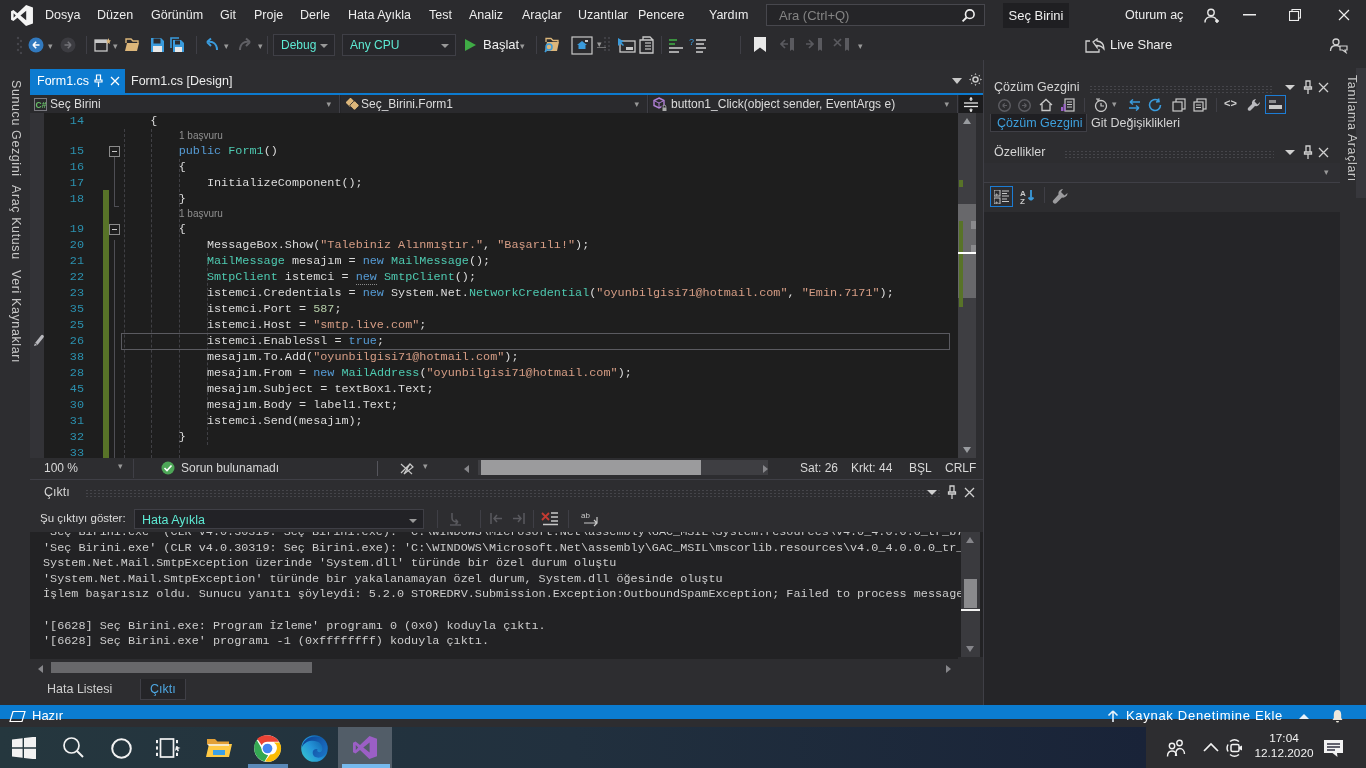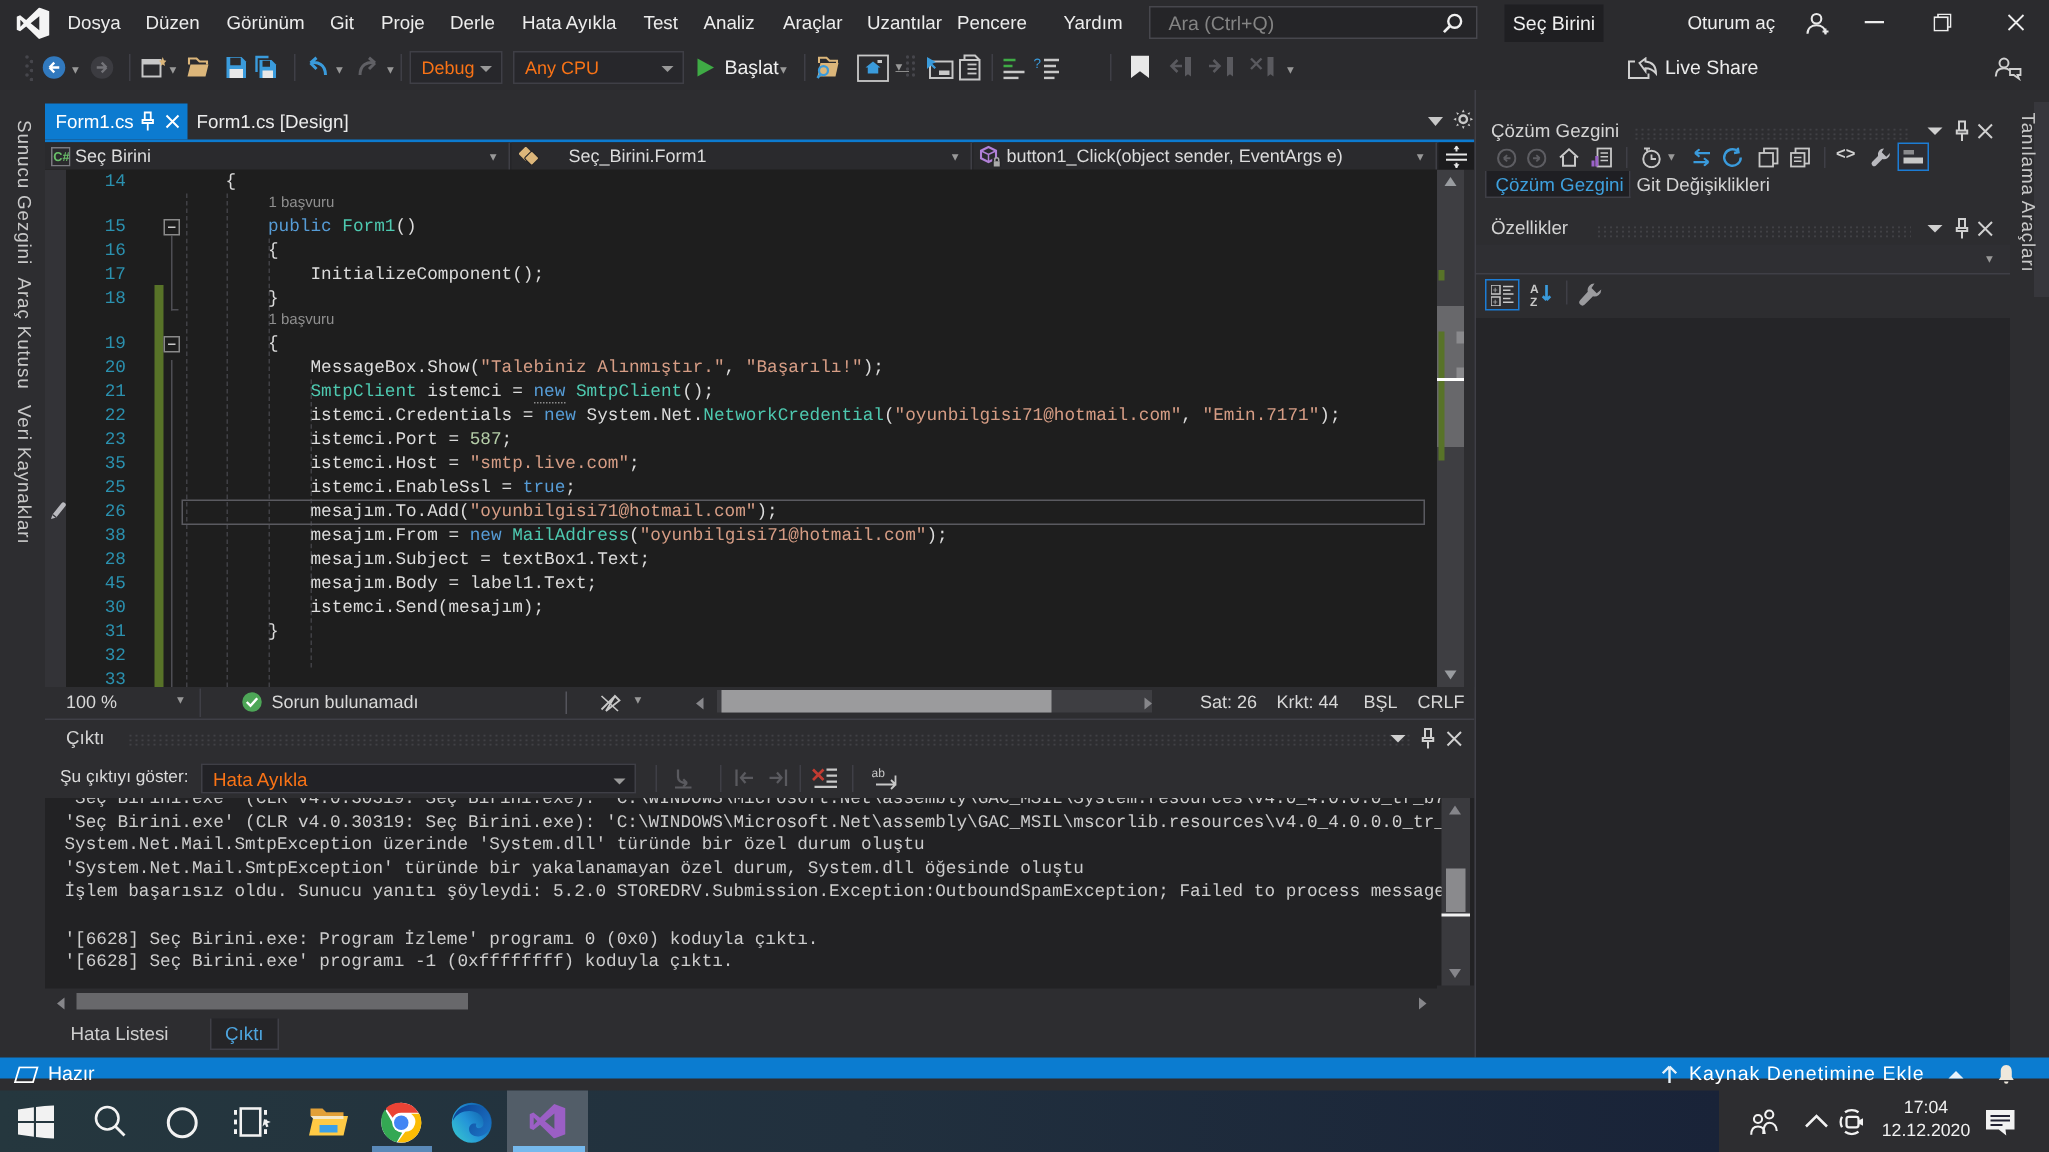--- a/index.html
+++ b/index.html
@@ -6,21 +6,21 @@
 body { font-family:"Liberation Sans", sans-serif; color:#dcdcdc; position:relative; }
 .abs { position:absolute; }
 
 #titlebar { position:absolute; left:0; top:0; width:1366px; height:30px; background:#2b2b2e; }
 .menu { position:absolute; top:0; height:30px; line-height:30px; font-size:12.5px; color:#ededed; }
 #searchbox { position:absolute; left:766px; top:4px; width:219px; height:22px; background:#252528; border:1px solid #47474d; }
 #searchbox .ph { position:absolute; left:12px; top:3px; font-size:13px; color:#848484; }
 #wintitle { position:absolute; left:1003px; top:3px; width:66px; height:25px; background:#1f1f22; color:#f0f0f0; font-size:13px; text-align:center; line-height:25px; }
 
 #toolbar { position:absolute; left:0; top:30px; width:1366px; height:30px; background:#2b2b2e; }
-.combo { position:absolute; top:4px; height:22px; background:#27272b; border:1px solid #3f3f46; font-size:12px; color:#f97316; line-height:20px; }
+.combo { position:absolute; top:4px; height:22px; background:#27272b; border:1px solid #3f3f46; font-size:12px; color:#5eead4; line-height:20px; }
 .combo .cv { padding-left:7px; }
 .carrow { position:absolute; right:6px; top:9px; width:0; height:0; border-left:4px solid transparent; border-right:4px solid transparent; border-top:4px solid #999; }
 .tsep { position:absolute; top:6px; width:1px; height:18px; background:#3f3f46; }
 .ddl { font-size:9px; color:#999; }
 
 #main { position:absolute; left:0; top:60px; width:1366px; height:645px; background:#2d2d30; }
 #leftstrip { position:absolute; left:0; top:0; width:30px; height:645px; background:#2d2d30; }
 .vlabel { writing-mode:vertical-rl; font-size:12.5px; color:#c8c8c8; position:absolute; left:9px; letter-spacing:0.6px; }
 
 #tabwell { position:absolute; left:30px; top:0; width:953px; height:33px; }
@@ -290,21 +290,21 @@
           <text x="1.5" y="9.5" font-size="8.5" fill="#69bf69" font-family="Liberation Sans" font-weight="bold">C#</text>
         </svg>
       <div class="abs" style="left:20px">Seç Birini</div>
       <div class="abs ddl" style="right:8px;top:0">▾</div>
     </div>
     <div class="crumbseg" style="left:311px;width:307px">
       <svg class="abs" style="left:5px;top:3px" width="14" height="13" viewBox="0 0 14 13">
           <rect x="1" y="1" width="7" height="7" rx="1" transform="rotate(45 4.5 4.5)" fill="#dcb67a"></rect>
           <rect x="5" y="4" width="7" height="7" rx="1" transform="rotate(45 8.5 7.5)" fill="#dcb67a" stroke="#252528" stroke-width="0.8"></rect>
         </svg>
-      <div class="abs" style="left:38px">Seç_Birini.Form1</div>
+      <div class="abs" style="left:20px">Seç_Birini.Form1</div>
       <div class="abs ddl" style="right:8px;top:0">▾</div>
     </div>
     <div class="crumbseg" style="left:619px;width:309px">
       <svg class="abs" style="left:4px;top:2px" width="15" height="15" viewBox="0 0 15 15">
           <path d="M6 1 L11 3.5 V8.5 L6 11 L1 8.5 V3.5 Z" fill="none" stroke="#b180d7" stroke-width="1.4"></path>
           <path d="M1.2 3.7 L6 6 L10.8 3.7 M6 6 V10.8" stroke="#b180d7" stroke-width="1" fill="none"></path>
           <rect x="8.5" y="8.5" width="6" height="5.5" fill="#252528"></rect>
           <rect x="9.5" y="10.5" width="4" height="3.5" fill="#aaa"></rect>
           <path d="M10.2 10.5 V9.5 a1.3 1.3 0 0 1 2.6 0 V10.5" fill="none" stroke="#aaa" stroke-width="1"></path>
         </svg>
@@ -367,20 +367,21 @@
     <div id="codelines">
       <div class="cl">    {</div>
       <div class="lens">1 başvuru</div>
       <div class="cl">        <span class="k">public</span> <span class="t">Form1</span>()</div>
       <div class="cl">        {</div>
       <div class="cl">            InitializeComponent();</div>
       <div class="cl">        }</div>
       <div class="lens">1 başvuru</div>
       <div class="cl">        {</div>
       <div class="cl">            MessageBox.Show(<span class="s">"Talebiniz Alınmıştır."</span>, <span class="s">"Başarılı!"</span>);</div>
+      <div class="cl">            <span class="t">MailMessage</span> mesajım = <span class="k">new</span> <span class="t">MailMessage</span>();</div>
       <div class="cl">            <span class="t">SmtpClient</span> istemci = <span class="k" style="border-bottom:1px dotted #8a8a8a">new</span> <span class="t">SmtpClient</span>();</div>
       <div class="cl">            istemci.Credentials = <span class="k">new</span> System.Net.<span class="t">NetworkCredential</span>(<span class="s">"oyunbilgisi71@hotmail.com"</span>, <span class="s">"Emin.7171"</span>);</div>
       <div class="cl">            istemci.Port = <span class="n">587</span>;</div>
       <div class="cl">            istemci.Host = <span class="s">"smtp.live.com"</span>;</div>
       <div class="cl">            istemci.EnableSsl = <span class="k">true</span>;</div>
       <div class="cl">            mesajım.To.Add(<span class="s">"oyunbilgisi71@hotmail.com"</span>);</div>
       <div class="cl">            mesajım.From = <span class="k">new</span> <span class="t">MailAddress</span>(<span class="s">"oyunbilgisi71@hotmail.com"</span>);</div>
       <div class="cl">            mesajım.Subject = textBox1.Text;</div>
       <div class="cl">            mesajım.Body = label1.Text;</div>
       <div class="cl">            istemci.Send(mesajım);</div>

